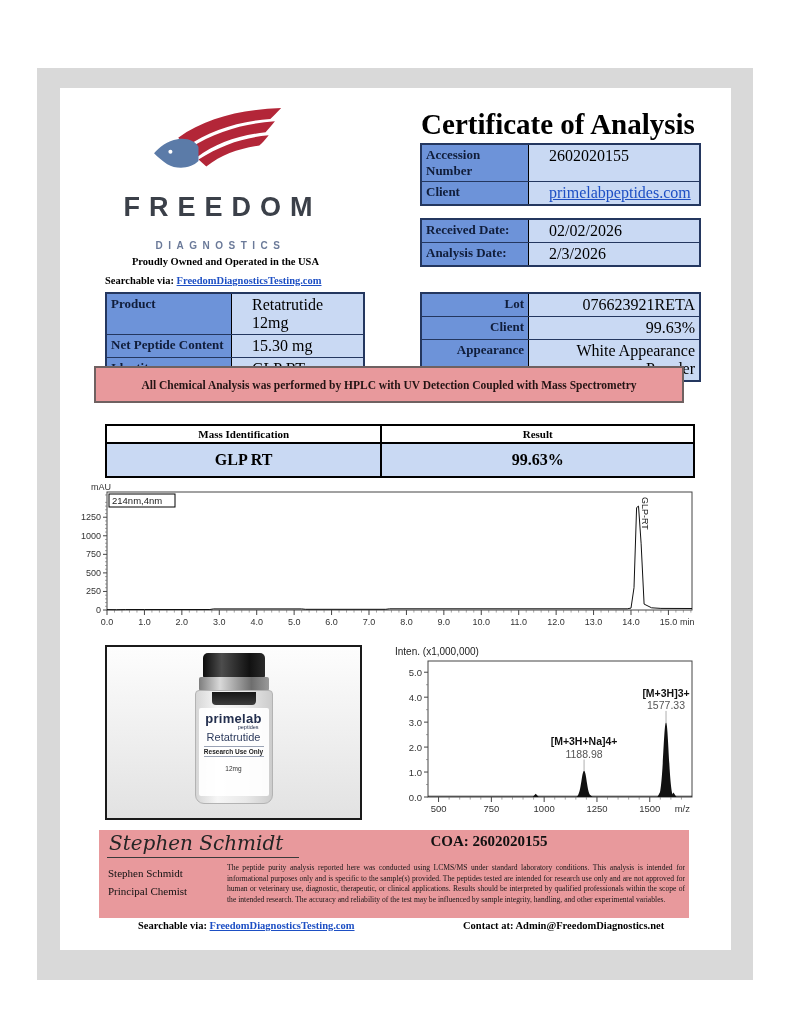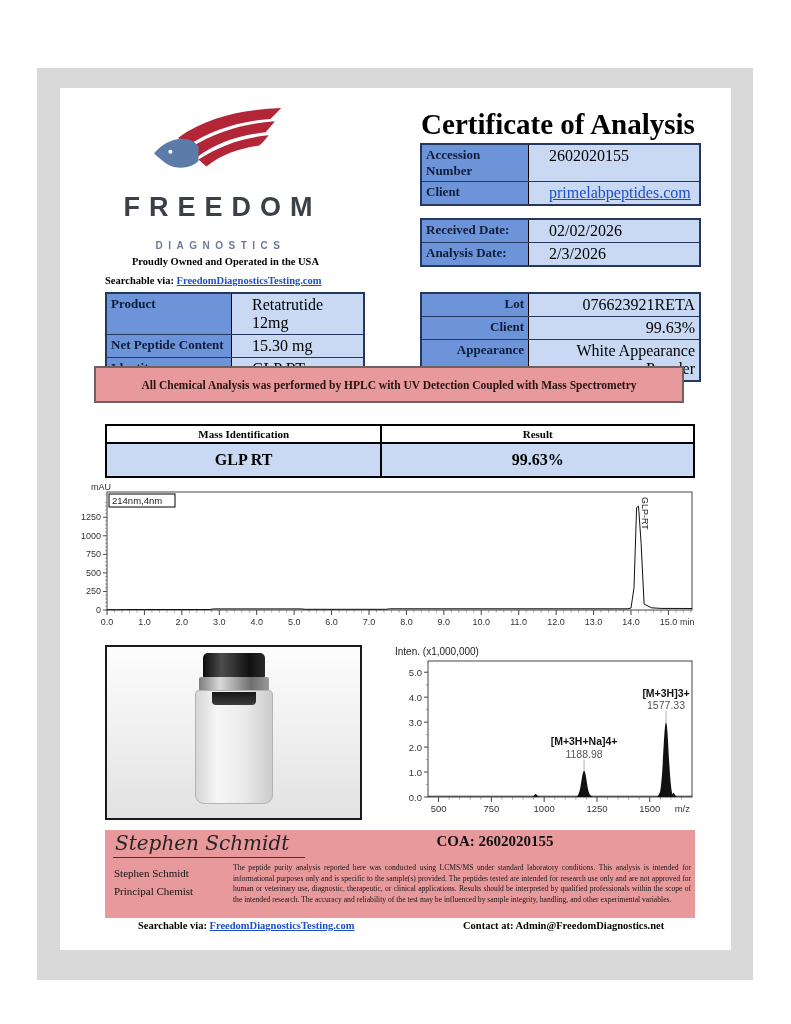--- a/index.html
+++ b/index.html
@@ -77,21 +77,21 @@
   .vl-brand{font-family:"Liberation Sans",sans-serif;font-weight:bold;font-size:13px;
             color:#232f4e;margin-top:3px;letter-spacing:.3px;}
   .vl-brandsub{font-family:"Liberation Sans",sans-serif;font-size:5.5px;color:#232f4e;
                margin:-2px 10px 0 0;text-align:right;}
   .vl-product{font-family:"Liberation Sans",sans-serif;font-size:11px;color:#2e3c5e;margin-top:1px;}
   .vl-note{font-family:"Liberation Sans",sans-serif;font-weight:bold;font-size:6.5px;color:#1c1c1c;
            border-top:1px solid #9aa3b5;border-bottom:1px solid #9aa3b5;margin:3px 5px 0;padding:1px 0;}
   .vl-dose{font-family:"Liberation Sans",sans-serif;font-size:6.5px;color:#333;margin-top:8px;}
 
   
-  .sig-block{position:absolute;left:105px;top:830px;width:590px;height:88px;background:#e8999c;}
+  .sig-block{position:absolute;left:99px;top:830px;width:590px;height:88px;background:#e8999c;}
   .sig-script{position:absolute;left:8px;top:1px;font-family:"DejaVu Serif",serif;
               font-style:italic;font-size:20px;color:#252525;border-bottom:1.5px solid #3a3a3a;
               padding:0 16px 2px 2px;}
   .sig-name{position:absolute;left:9px;top:37px;font-size:11px;color:#111;}
   .sig-role{position:absolute;left:9px;top:55px;font-size:11px;color:#111;}
   .coa{position:absolute;left:240px;top:3px;width:300px;text-align:center;
        font-weight:bold;font-size:15px;color:#111;font-family:Liberation Serif, serif;}
   .disclaimer{position:absolute;left:128px;top:33px;width:458px;font-size:7.6px;
               line-height:1.4;text-align:justify;color:#171717;}
 
@@ -326,20 +326,27 @@
       <polyline points="32.0,127.6 41.4,127.7 50.7,127.5 69.4,127.5 134.9,127.5 138.7,126.9 226.6,126.9 230.4,127.3 310.8,127.3 314.6,126.8 552.2,126.8 556.0,126.1 559.0,105.7 561.6,25.6 563.5,24.1 566.1,61.2 569.1,122.1 576.6,125.8 585.9,126.4 617.0,126.5" fill="none" stroke="#111" stroke-width="1"></polyline>
       <text x="567.4779270633397" y="15" font-size="9" fill="#222" transform="rotate(90 567.4779270633397 15)">GLP-RT</text>
     </svg></div>
 
 <div class="photo-box">
   <div class="vial">
     <div class="vial-cap"></div>
     <div class="vial-crimp"></div>
     <div class="vial-body">
       <div class="vial-stopper"></div>
+      <div class="vial-label">
+        <div class="vl-brand">primelab</div>
+        <div class="vl-brandsub">peptides</div>
+        <div class="vl-product">Retatrutide</div>
+        <div class="vl-note">Research Use Only</div>
+        <div class="vl-dose">12mg</div>
+      </div>
     </div>
   </div>
 </div>
 
 <div class="massspec"><svg width="312" height="178" viewBox="0 0 312 178">
       <text x="3" y="10" font-size="10" fill="#222">Inten. (x1,000,000)</text>
       <rect x="36" y="16" width="264" height="136" fill="none" stroke="#444" stroke-width="1"></rect>
       <line x1="32" y1="152" x2="36" y2="152" stroke="#444"></line>
       <text x="30" y="155.5" font-size="9.5" text-anchor="end" fill="#333">0.0</text>
       <line x1="32" y1="127.04587155963303" x2="36" y2="127.04587155963303" stroke="#444"></line>

